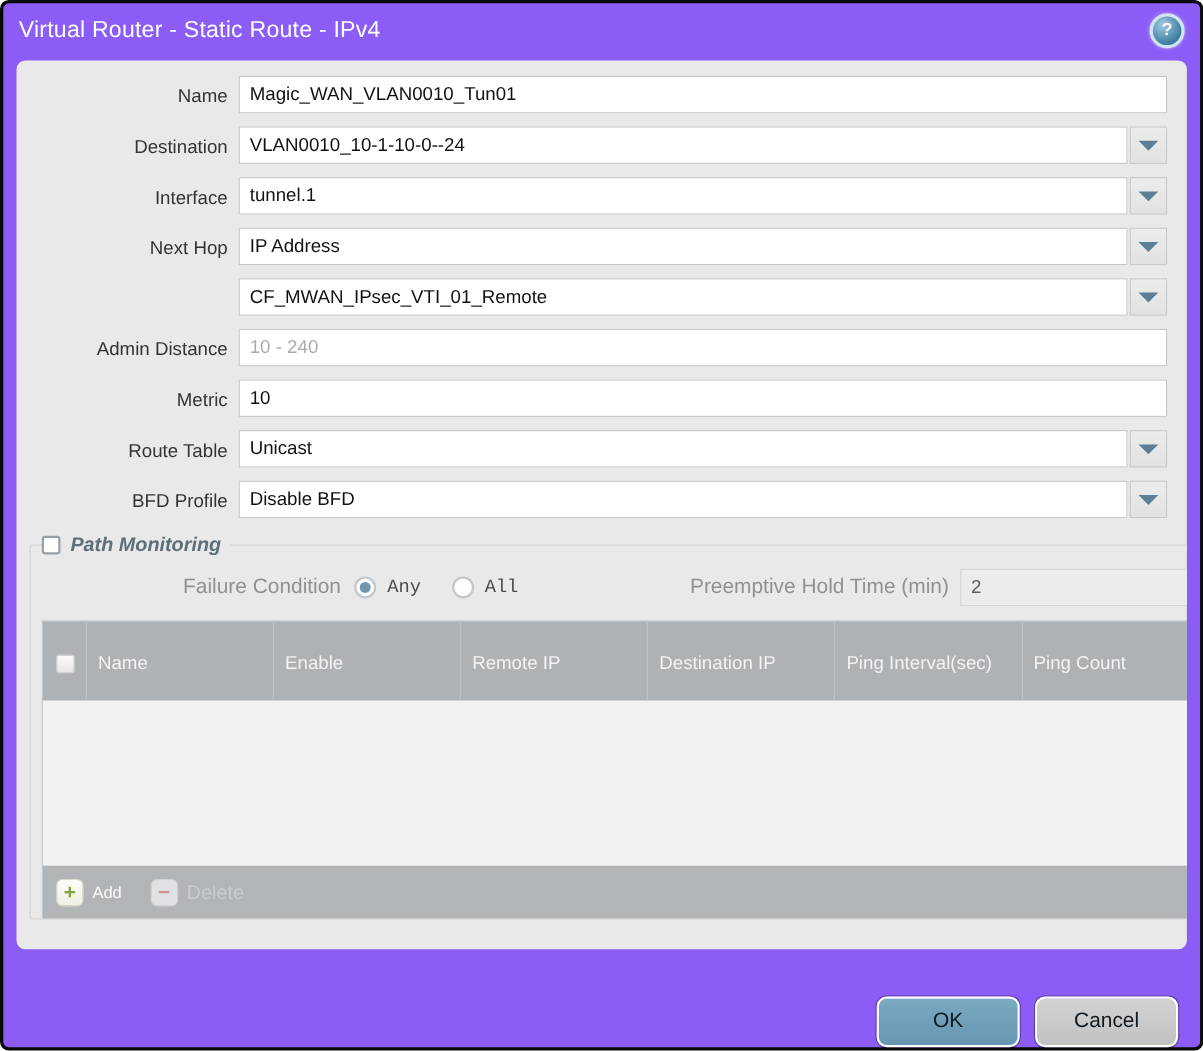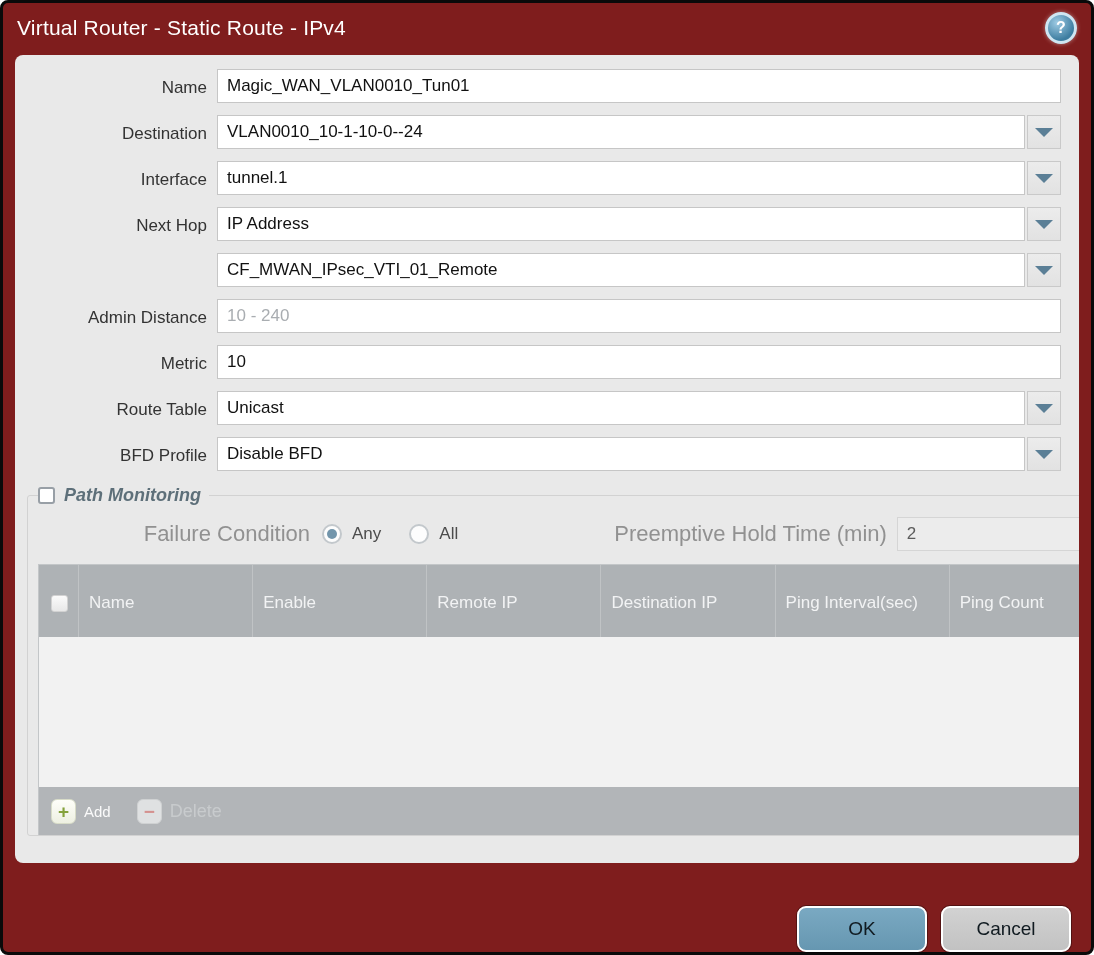--- a/index.html
+++ b/index.html
@@ -7,21 +7,21 @@
     width: 1094px;
     height: 955px;
     overflow: hidden;
     background: #ffffff;
     font-family: "Liberation Sans", sans-serif;
   }
   .window {
     position: absolute;
     inset: 0;
     box-sizing: border-box;
-    background: #7f1d1d;
+    background: #8b5cf6;
     border: 3px solid #0a0a0a;
     border-radius: 8px;
   }
   
   .titlebar {
     height: 50px;
     display: flex;
     align-items: center;
     padding: 0 14px 0 14px;
     color: #ffffff;
@@ -138,30 +138,31 @@
     color: #5d6f79;
     font-style: italic;
   }
   .pm-controls {
     display: flex;
     align-items: center;
     height: 36px;
     margin: 6px 6px 12px 0;
   }
   .pm-label {
-    font-size: 22px;
+    font-size: 19px;
     color: #919191;
     white-space: nowrap;
   }
   .fc-label { width: 272px; text-align: right; padding-right: 12px; }
   .radio-opt {
     display: flex;
     align-items: center;
     margin-right: 28px;
     cursor: pointer;
+    font-family: Liberation Mono, monospace;
   }
   .radio {
     width: 20px;
     height: 20px;
     box-sizing: border-box;
     border-radius: 50%;
     background: #fdfdfd;
     border: 2px solid #c3c8cc;
     margin-right: 10px;
     position: relative;

